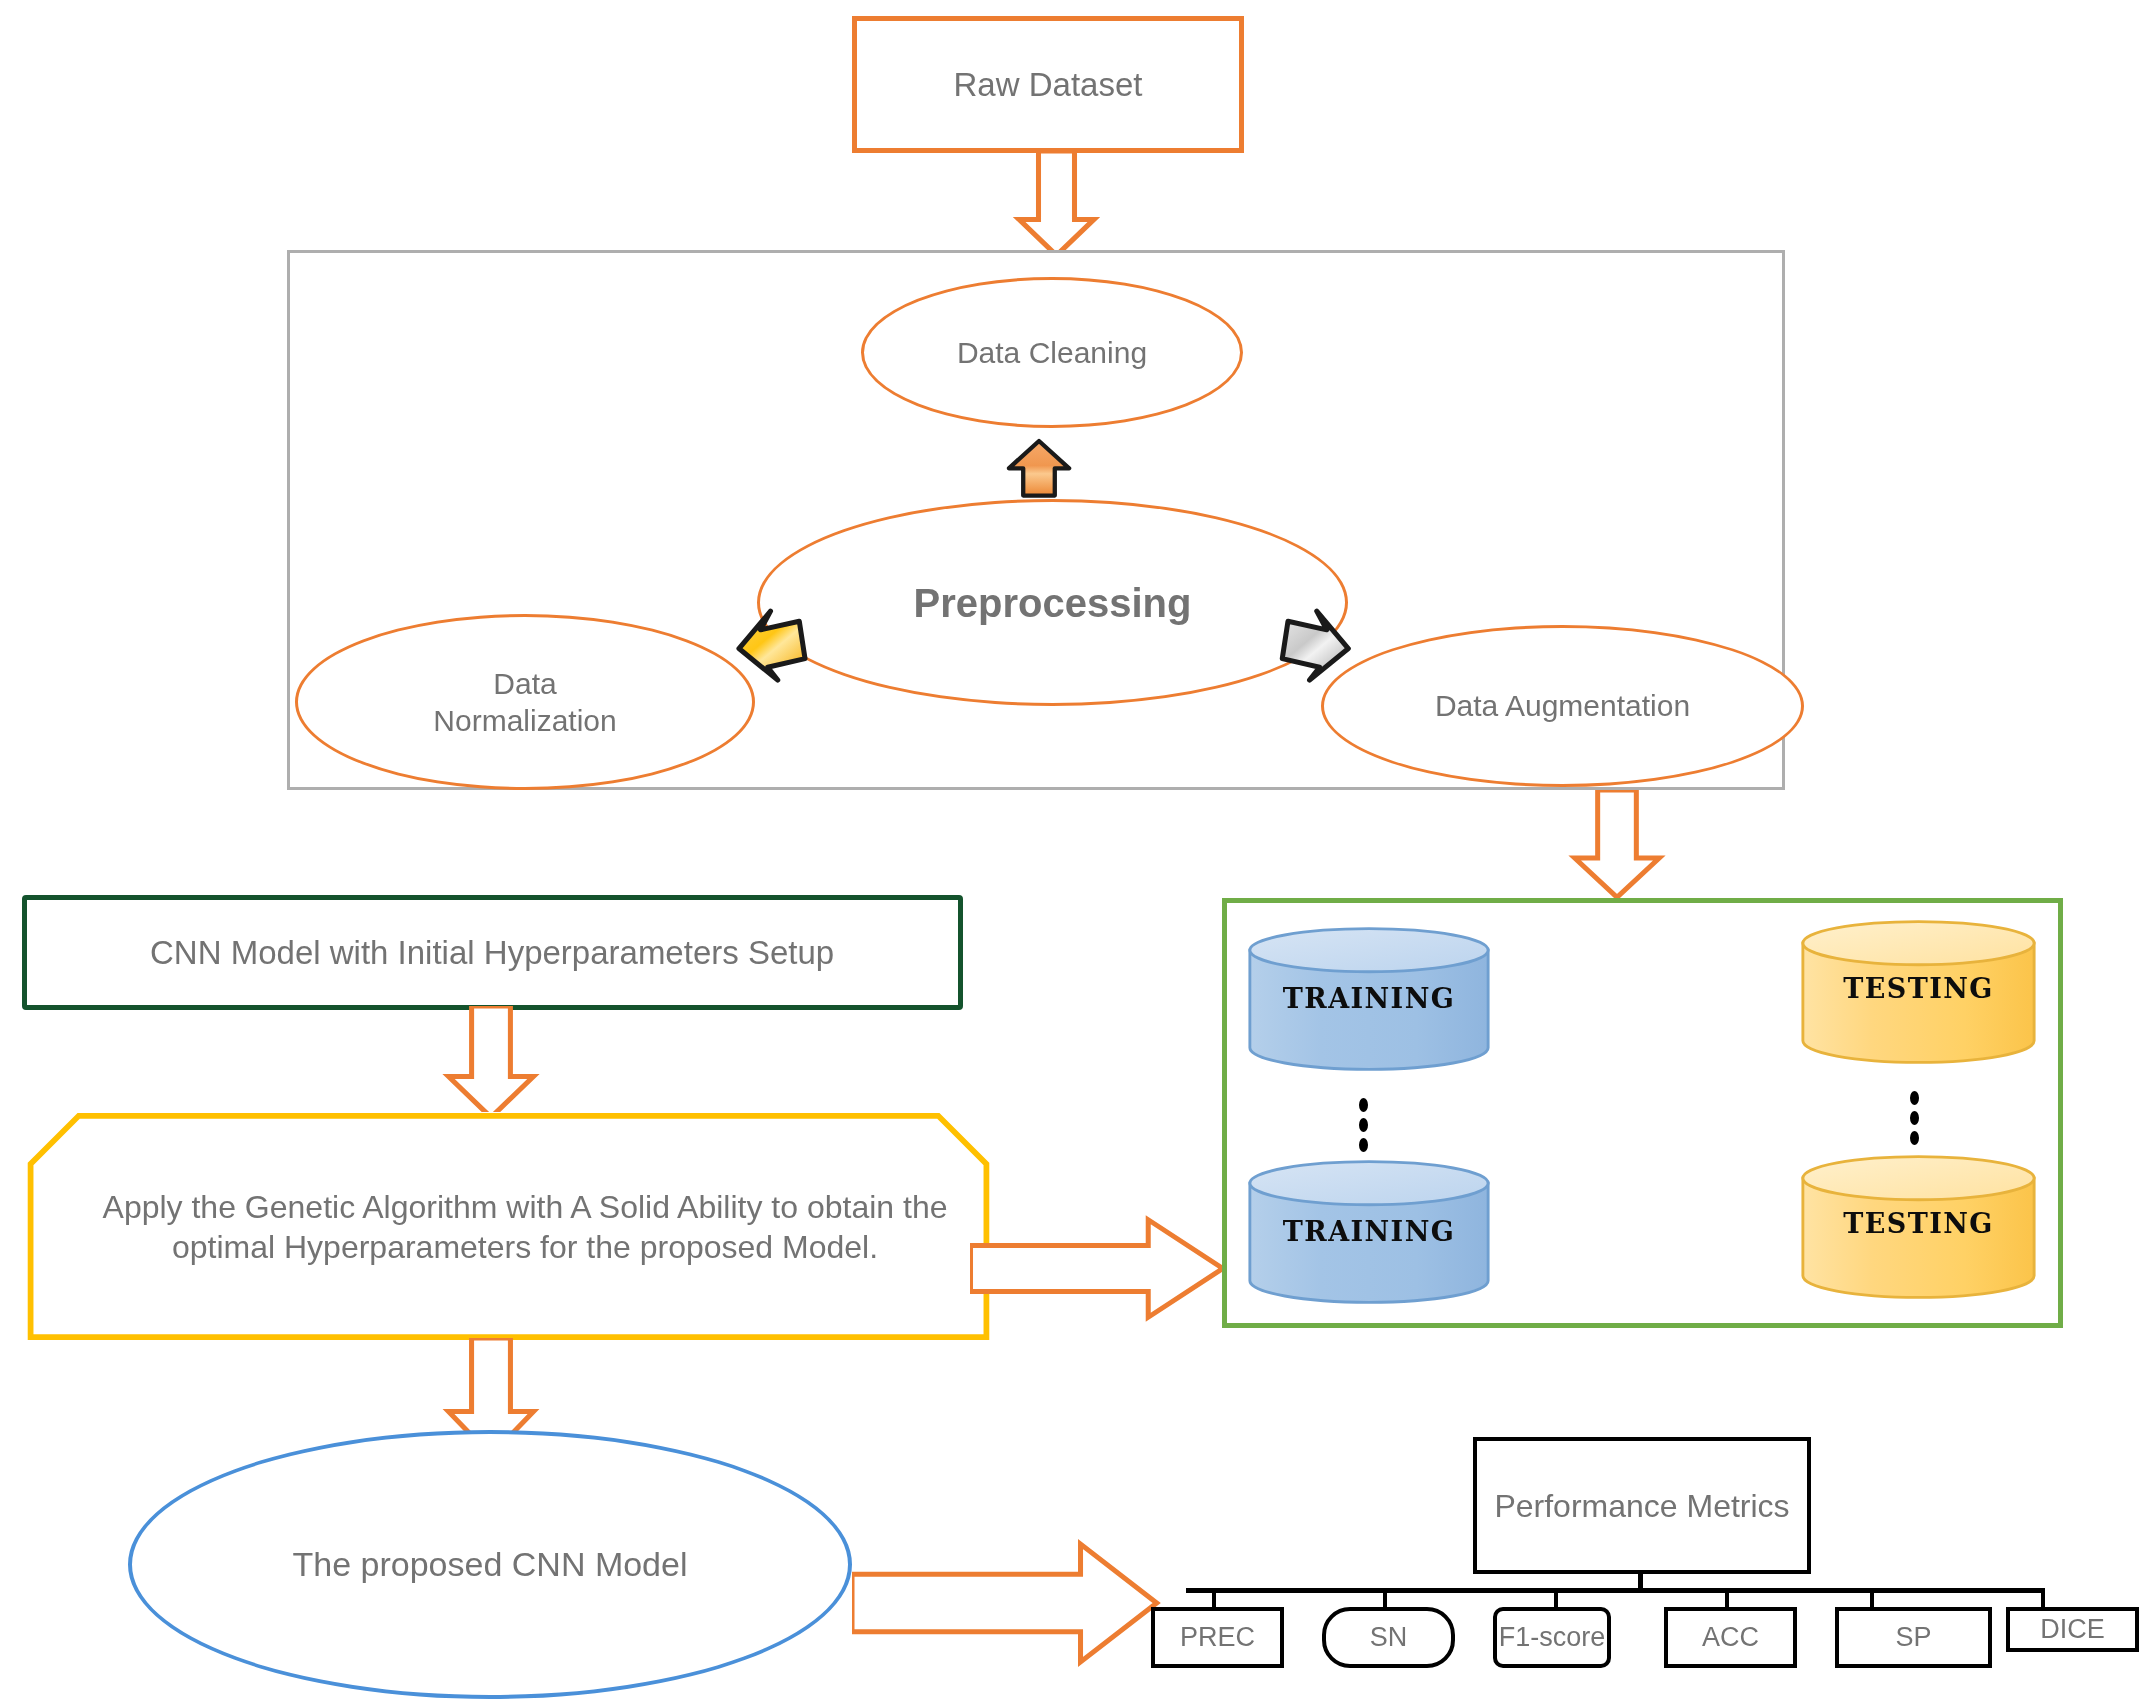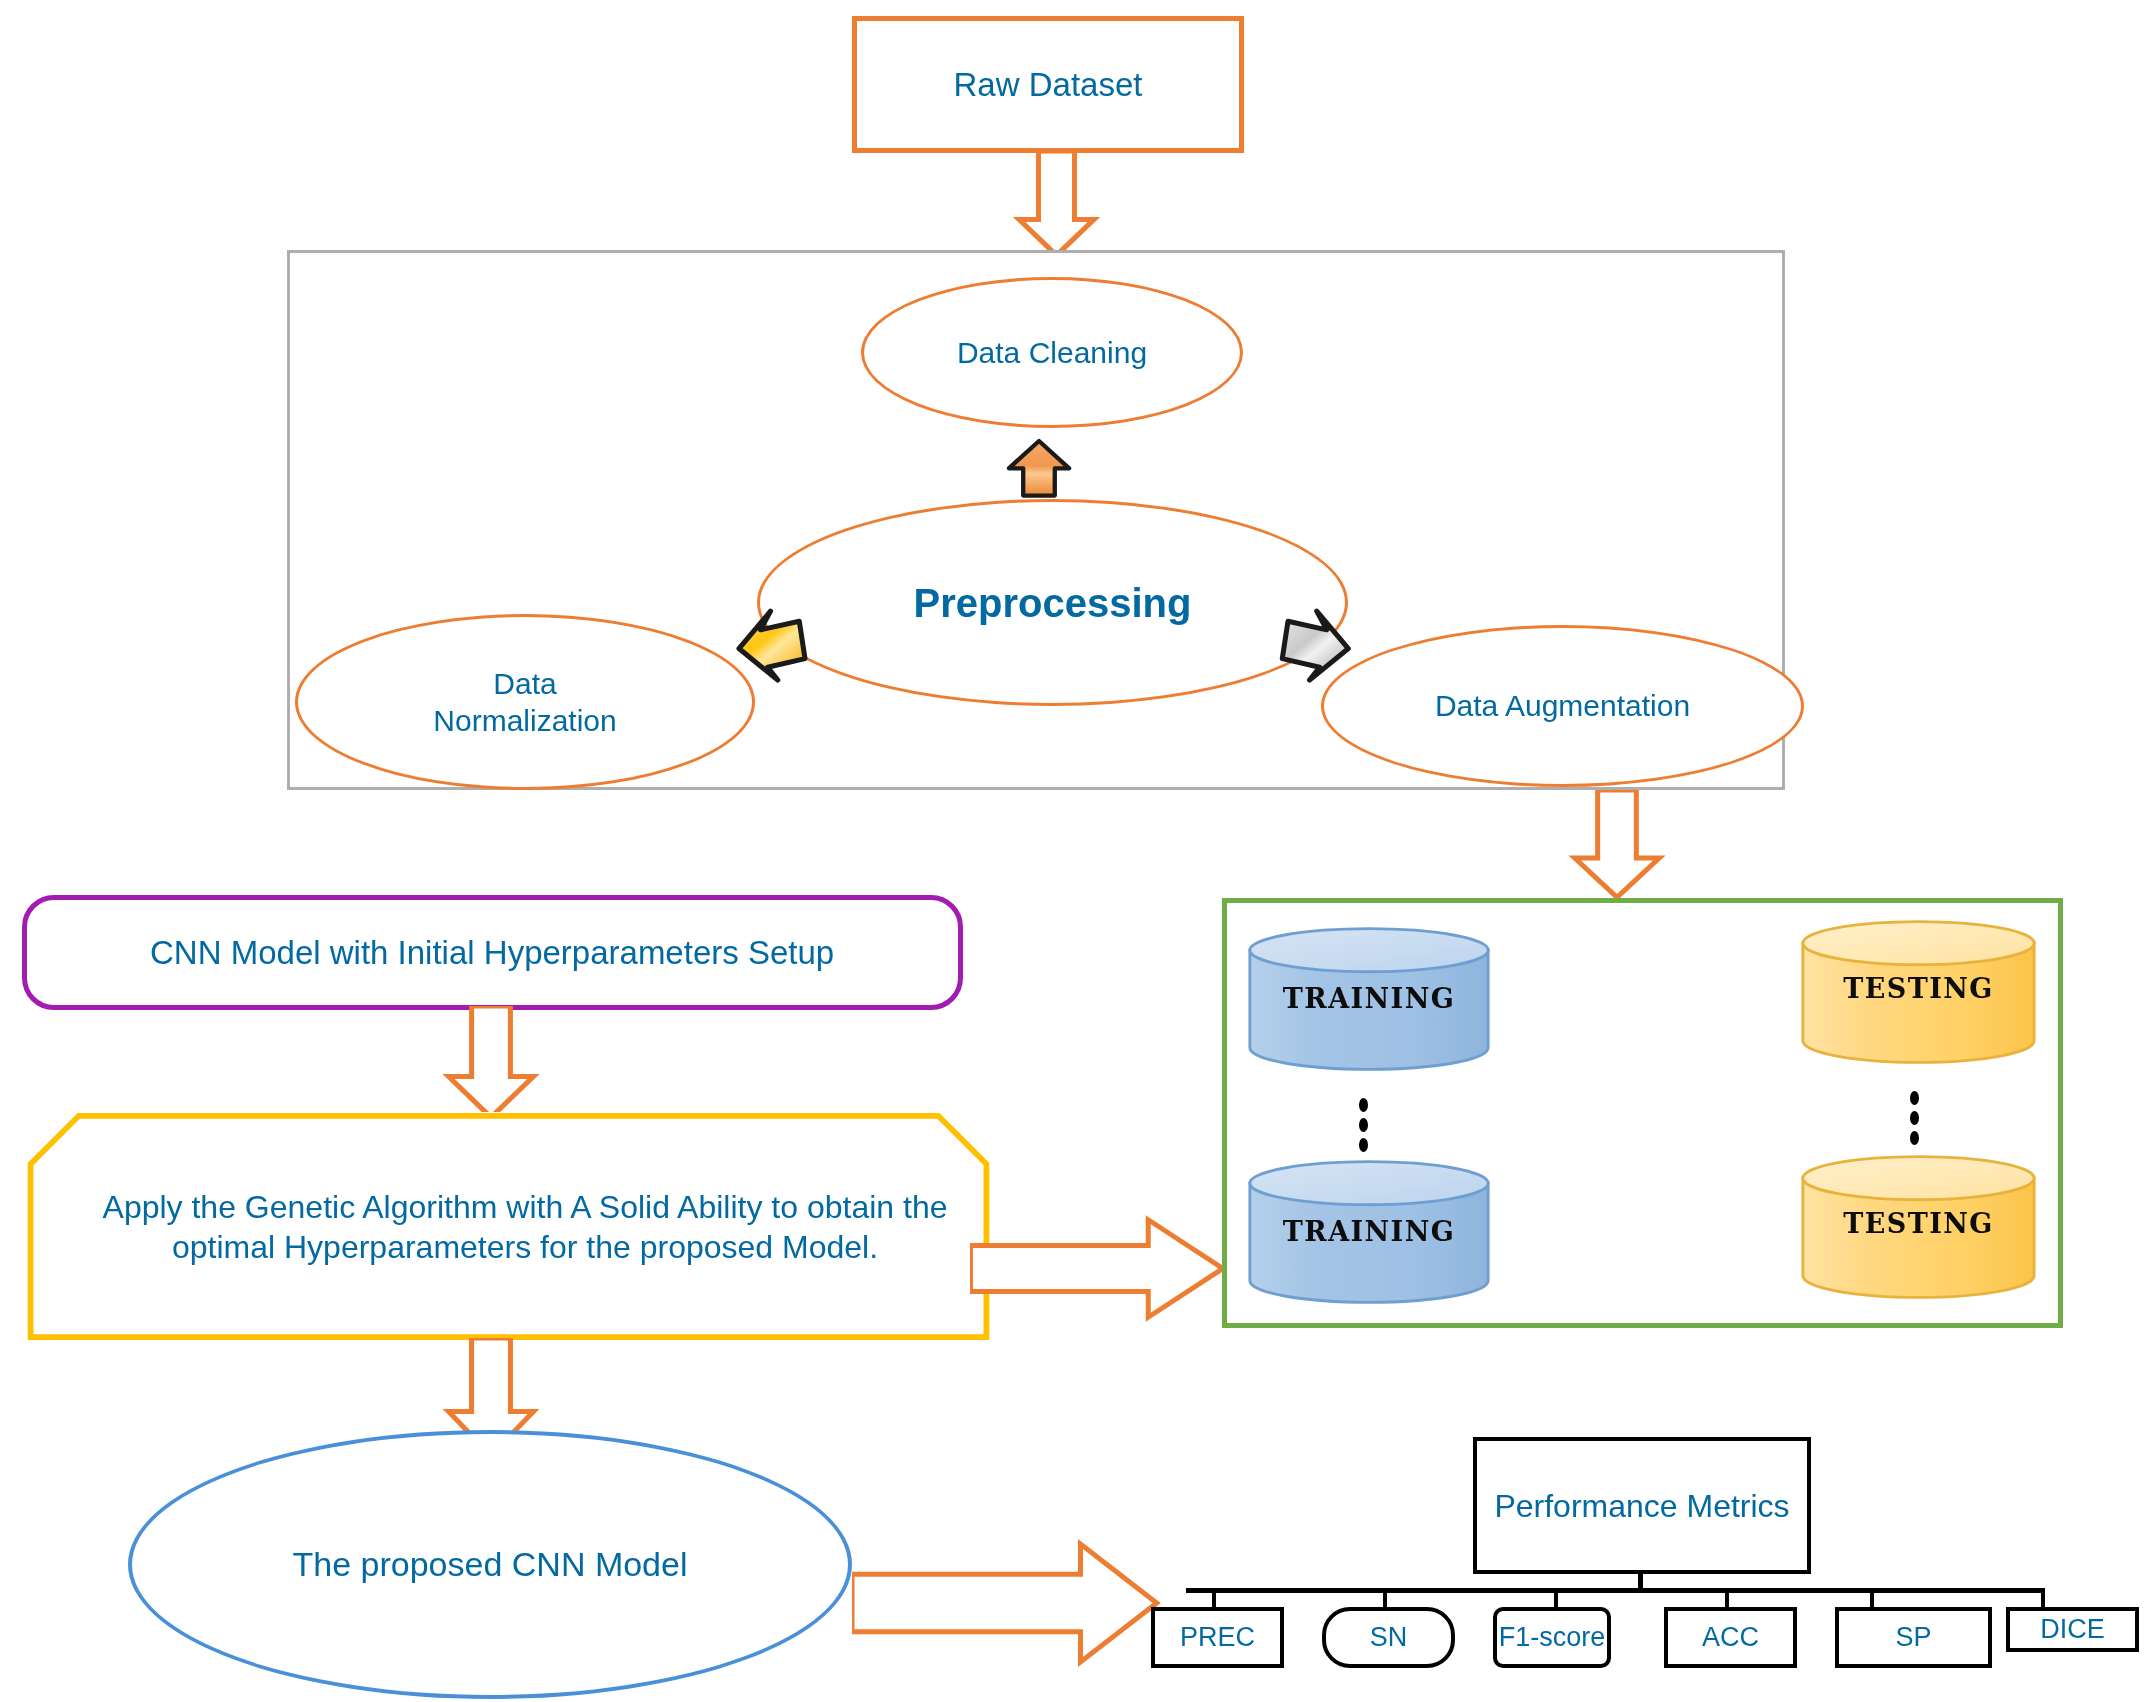--- a/index.html
+++ b/index.html
@@ -18,21 +18,21 @@
     overflow: hidden;
   }
   .abs { position: absolute; }
 
   
   .txt {
     display: flex;
     align-items: center;
     justify-content: center;
     text-align: center;
-    color: #0369a1;
+    color: #737373;
     line-height: 1.25;
   }
 
   
   .raw-box {
     border: 5px solid #ED7D31;
     background: #ffffff;
     box-sizing: border-box;
   }
 
@@ -52,22 +52,22 @@
   }
   .ellipse-blue {
     border: 4.3px solid #4A90D9;
     border-radius: 50%;
     background: #ffffff;
     box-sizing: border-box;
   }
 
   
   .green-round {
-    border: 5px solid #a21caf;
-    border-radius: 32px;
+    border: 5px solid #14532d;
+    border-radius: 4px;
     background: #ffffff;
     box-sizing: border-box;
   }
 
   
   .yellow-bevel {
     position: absolute;
     background: #ffffff;
   }
   .yellow-bevel svg { position: absolute; left: 0; top: 0; }

